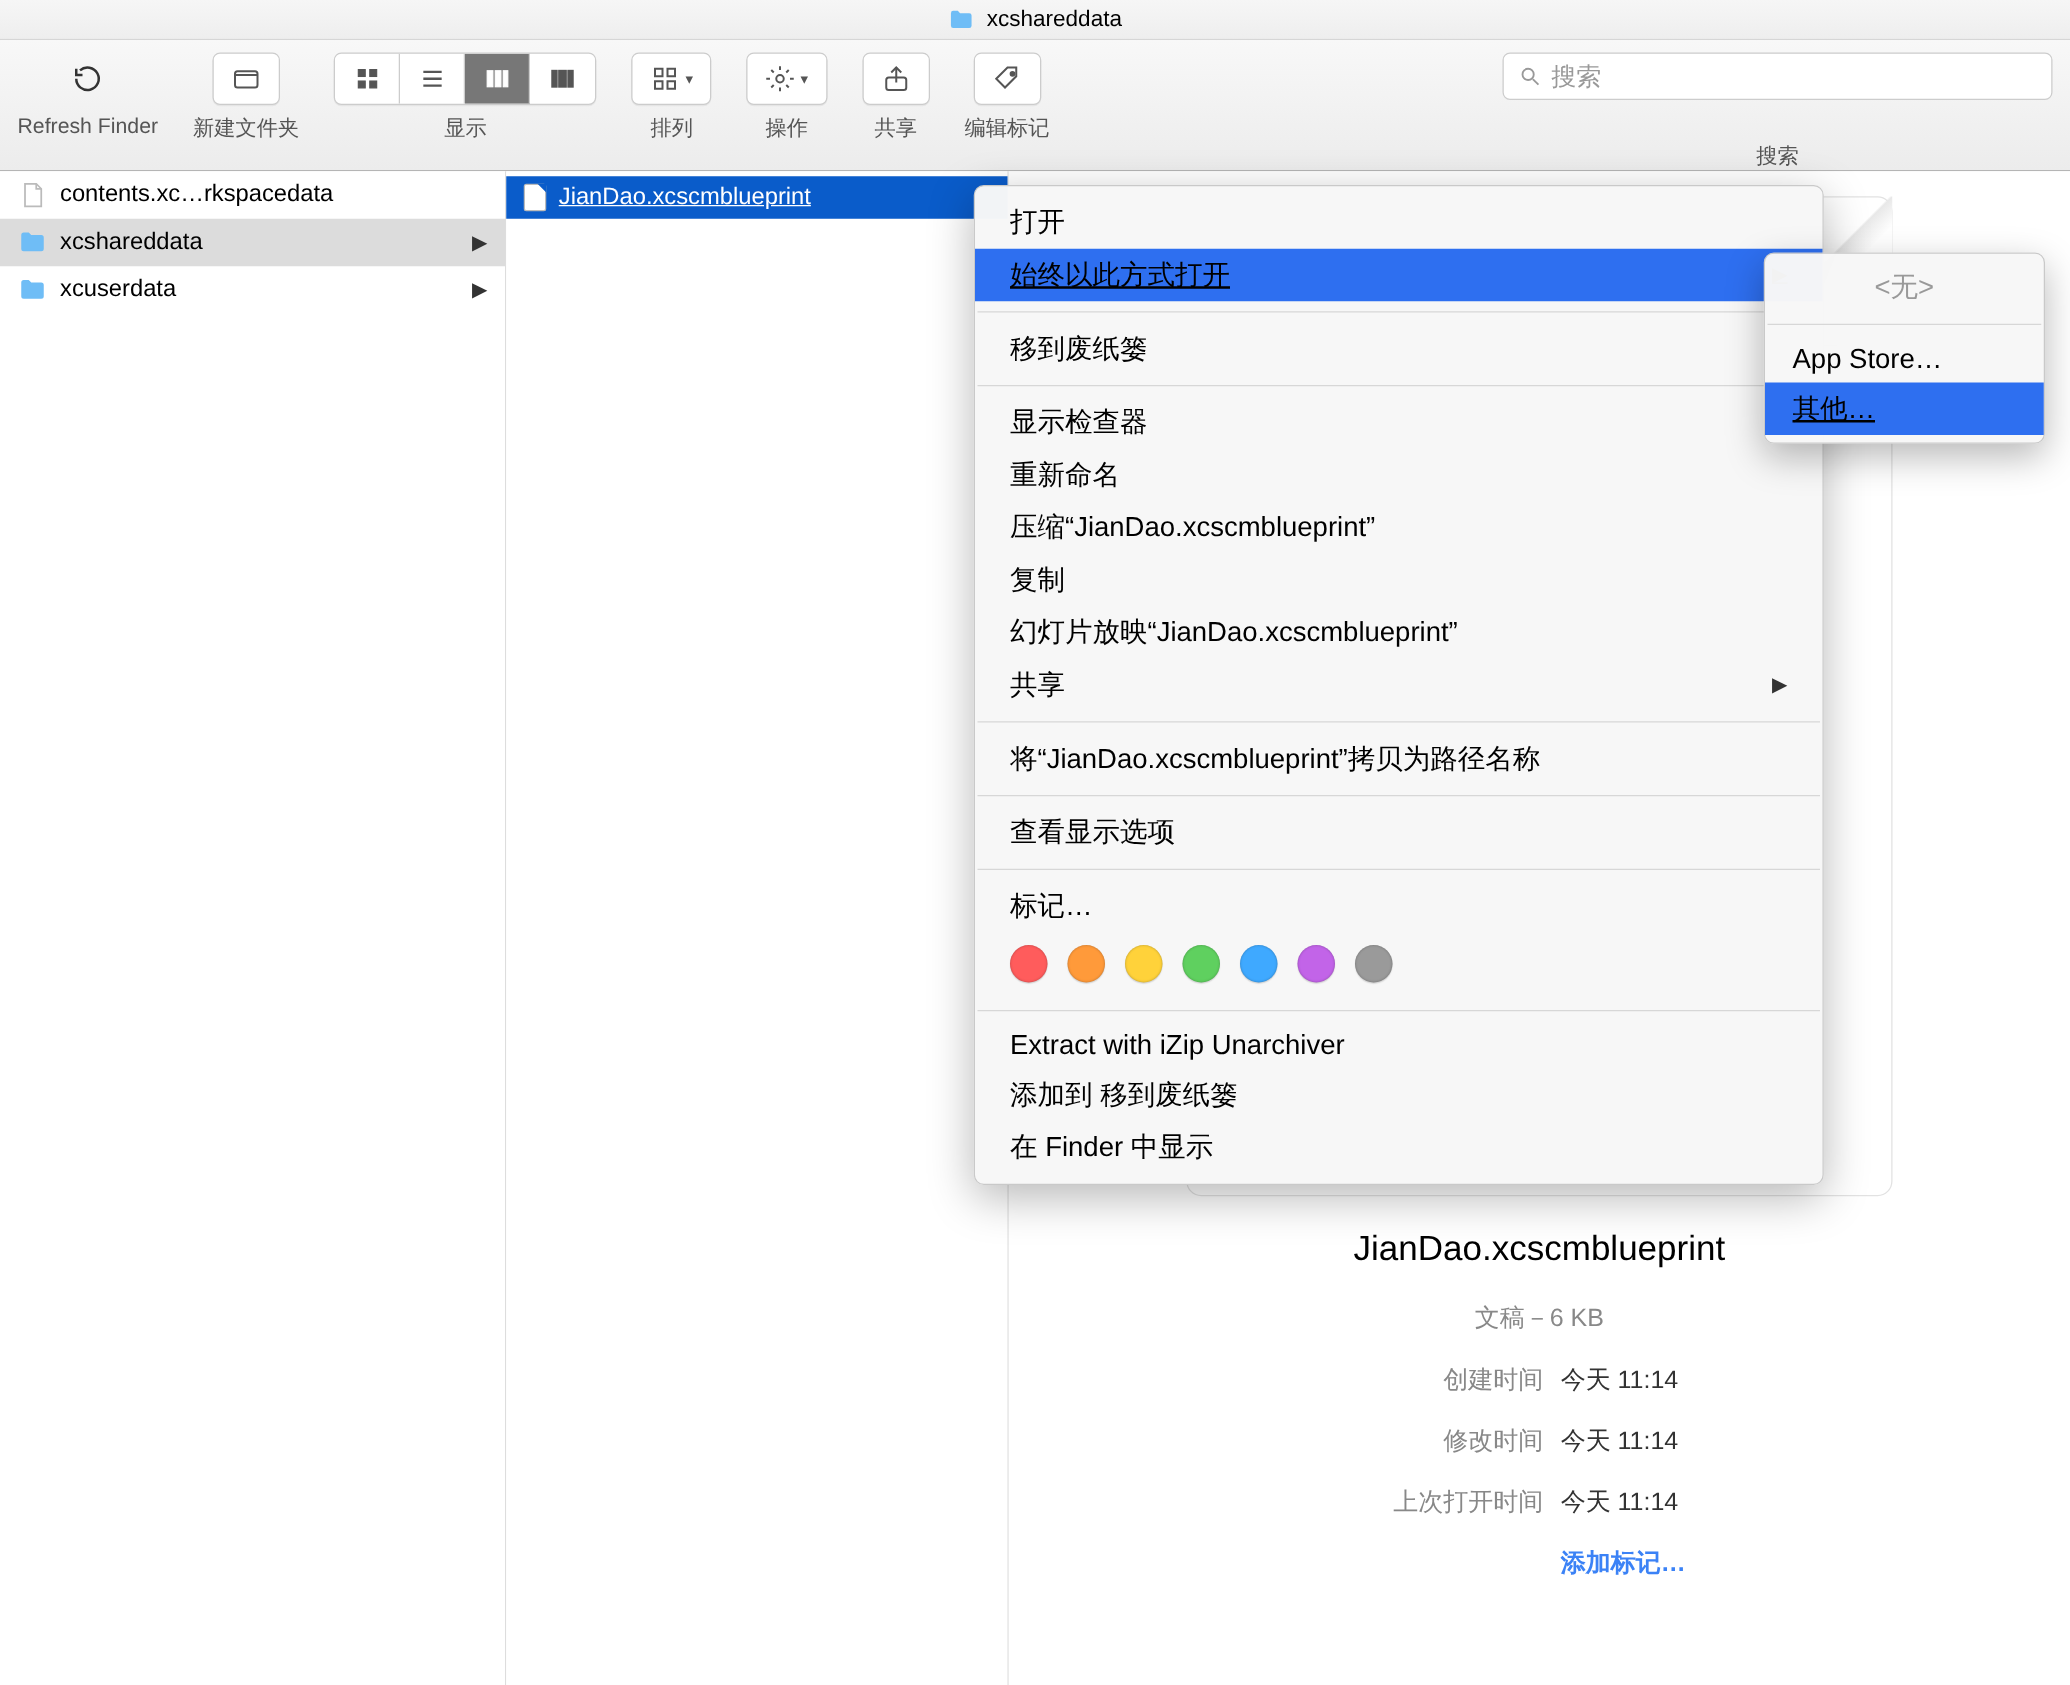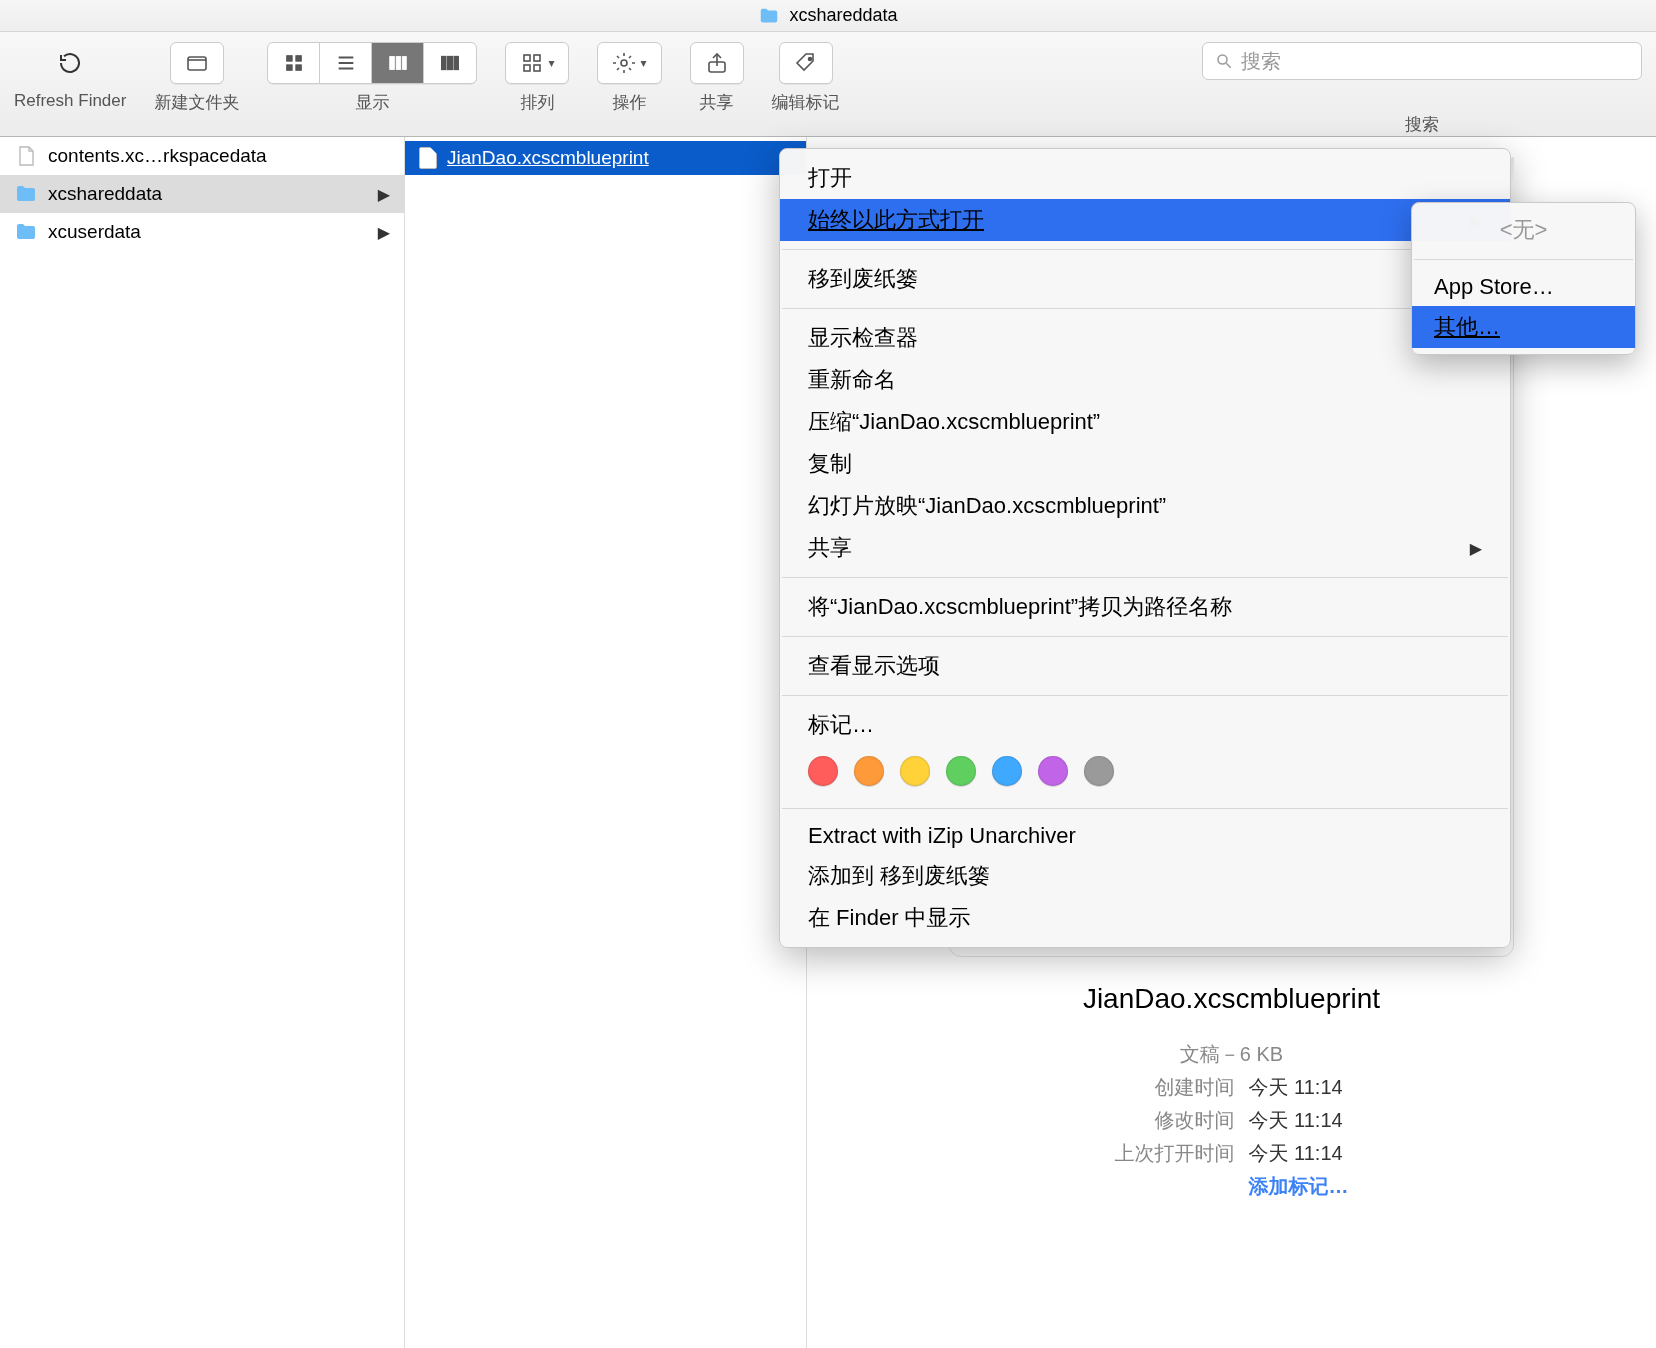--- a/index.html
+++ b/index.html
@@ -32,26 +32,26 @@
 
 .column { width: 402px; border-right:1px solid #ddd; background:#fff; padding-top:4px; }
 .file-row { height:34px; display:flex; align-items:center; gap:10px; padding:0 14px; background:#0a5cca; color:#fff; font-size:19px; position:relative; }
 .file-row .doc-icon { width:18px; height:22px; background:#fff; border:1px solid #bbb; border-radius:2px; position:relative; }
 .file-row .doc-icon::after{content:"";position:absolute;right:-1px;top:-1px;border-style:solid;border-width:0 7px 7px 0;border-color:transparent #0a5cca transparent transparent;}
 
 .preview { flex:1; background:#fff; display:flex; flex-direction:column; align-items:center; padding-top:20px; }
 .preview-card { width: 565px; height: 800px; border:1px solid #e2e2e2; border-radius:12px; background:#fff; position:relative; }
 .preview-card .fold { position:absolute; right:-1px; top:-1px; width:120px; height:120px; background:linear-gradient(135deg,transparent 49%,#e8e8e8 50%,#fff 60%); border-left:1px solid #e8e8e8; border-bottom:1px solid #e8e8e8; border-bottom-left-radius:12px; }
 .preview-title { font-size:28px; margin-top:26px; }
-.meta { margin-top:26px; font-size:20px; display:grid; grid-template-columns:auto auto; gap:6px 14px; }
+.meta { margin-top:26px; font-size:20px; display:grid; grid-template-columns:auto auto; gap:22px 14px; }
 .meta .k { text-align:right; color:#888; }
 .meta .v { color:#333; }
 .meta .link { color:#3b82f6; cursor:pointer;font-weight:bold; }
 
-.ctx-menu { position:absolute; left:779px; top:148px; width:732px; background:rgba(247,247,247,.98); border:1px solid #c9c9c9; border-radius:8px; box-shadow:0 10px 36px rgba(0,0,0,.28); padding:8px 0; font-size:22px; }
+.ctx-menu { position:absolute; left:779px; top:148px; width:680px; background:rgba(247,247,247,.98); border:1px solid #c9c9c9; border-radius:8px; box-shadow:0 10px 36px rgba(0,0,0,.28); padding:8px 0; font-size:22px; }
 .ctx-item { padding:6px 28px; display:flex; align-items:center; position:relative; }
 .ctx-item.highlight { background:#2e6ff0; color:#000000;text-decoration:underline; }
 .ctx-item .sub-arrow { margin-left:auto; font-size:16px; }
 .ctx-sep { height:1px; background:#d7d7d7; margin:8px 2px; }
 .tags-row { display:flex; gap:16px; padding:10px 28px 14px; }
 .tag-dot { width:30px; height:30px; border-radius:50%; box-shadow:inset 0 0 2px rgba(0,0,0,.3), 0 1px 1px rgba(0,0,0,.15); }
 
 .submenu { position:absolute; left:1411px; top:202px; width:225px; background:rgba(247,247,247,.98); border:1px solid #c9c9c9; border-radius:8px; box-shadow:0 10px 30px rgba(0,0,0,.28); padding:6px 0; font-size:22px; }
 .submenu .ctx-item { padding:6px 22px; }
 .submenu .dim { color:#999; }

